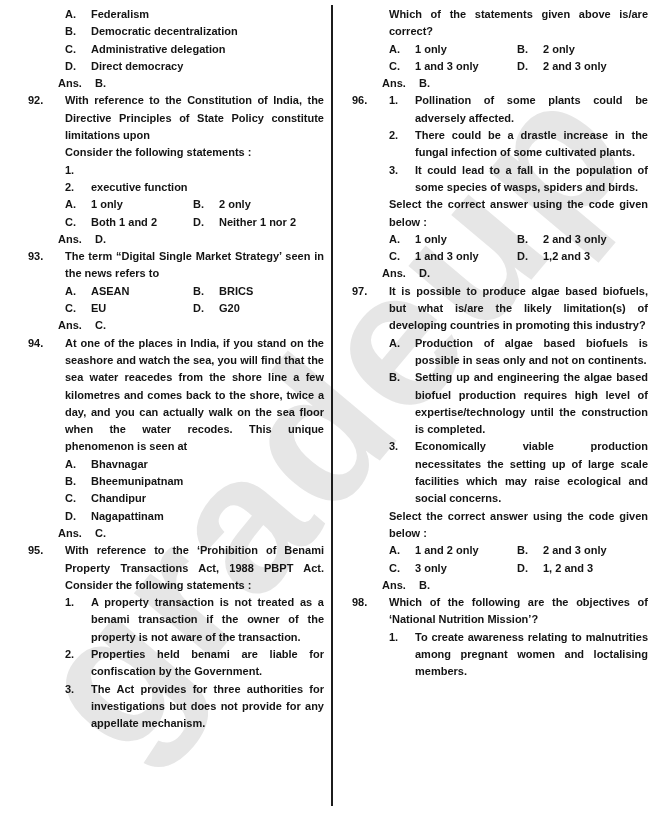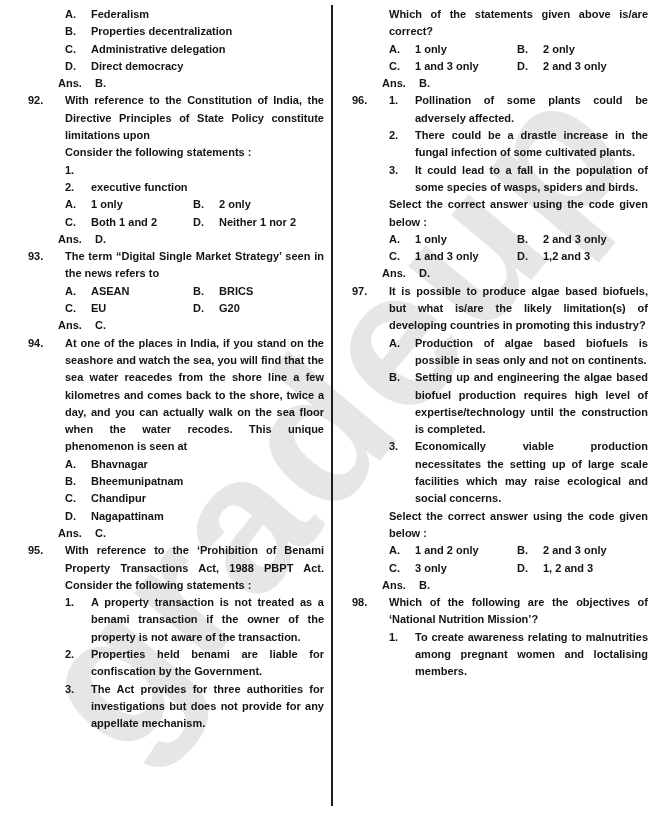--- a/index.html
+++ b/index.html
@@ -44,21 +44,21 @@
   <div class="watermark">gradeup</div>
   <div class="divider"></div>
   <div class="col col-left" id="col-0">
       <div class="optlist-top">
         <span class="ocell oc2" style="display: flex;">
           <span class="om">A.</span>
           <span class="ot">Federalism</span>
         </span>
         <span class="ocell oc2" style="display: flex;">
           <span class="om">B.</span>
-          <span class="ot">Properties decentralization</span>
+          <span class="ot">Democratic decentralization</span>
         </span>
         <span class="ocell oc2" style="display: flex;">
           <span class="om">C.</span>
           <span class="ot">Administrative delegation</span>
         </span>
         <span class="ocell oc2" style="display: flex;">
           <span class="om">D.</span>
           <span class="ot">Direct democracy</span>
         </span>
       </div>

